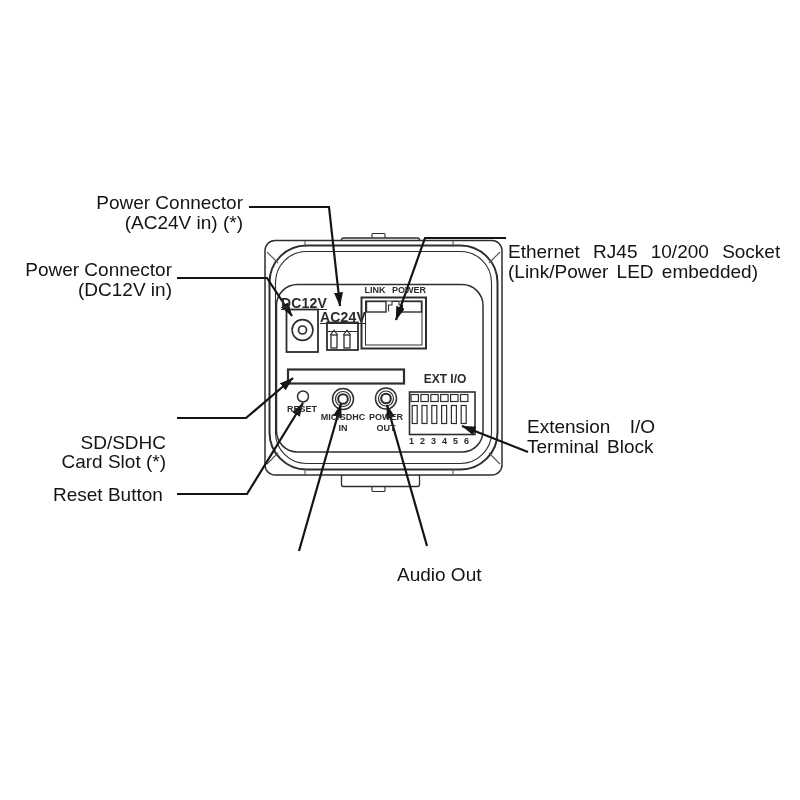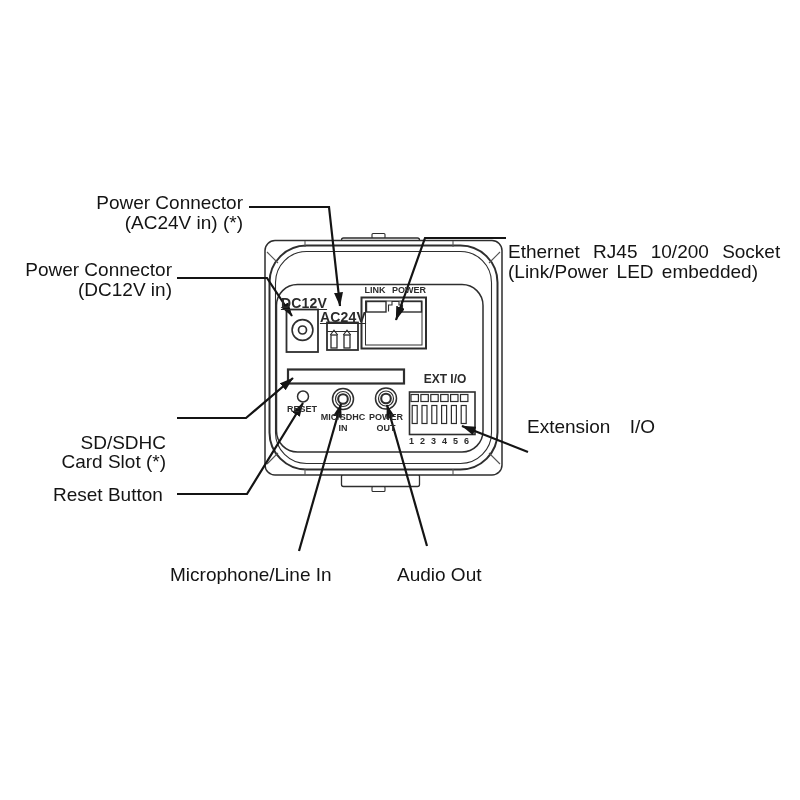--- a/index.html
+++ b/index.html
@@ -139,26 +139,26 @@
     <div class="ws3">(Link/Power LED embedded)</div>
   </div>
 
   <div class="callout right" style="top:399px;right:634px;line-height:19px;margin-top:34px;">
     <div>SD/SDHC</div>
     <div>Card Slot (*)</div>
   </div>
 
   <div class="callout" style="top:485px;left:53px;">Reset Button</div>
 
-  <div class="callout" style="top:565px;left:170px;">Microphone/Line In</div>
 
   <div class="callout" style="top:565px;left:397px;">Audio Out</div>
 
   <div class="callout" style="top:417px;left:527px;">
     <div class="ws14">Extension I/O</div>
+    <div class="ws3">Terminal Block</div>
   </div>
 
   <div class="panel-lbl ctr f10" style="left:304px;top:295px;">DC12V</div>
   <div class="panel-lbl ctr f10" style="left:343px;top:309px;">AC24V</div>
   <div class="panel-lbl ctr f9" style="left:375px;top:285px;">LINK</div>
   <div class="panel-lbl ctr f9" style="left:409px;top:285px;">POWER</div>
   <div class="panel-lbl ctr f9" style="left:302px;top:404px;">RESET</div>
 
   <div class="panel-lbl ctr f9 lh11" style="left:343px;top:412px;">
     <div>MIC/SDHC</div>

